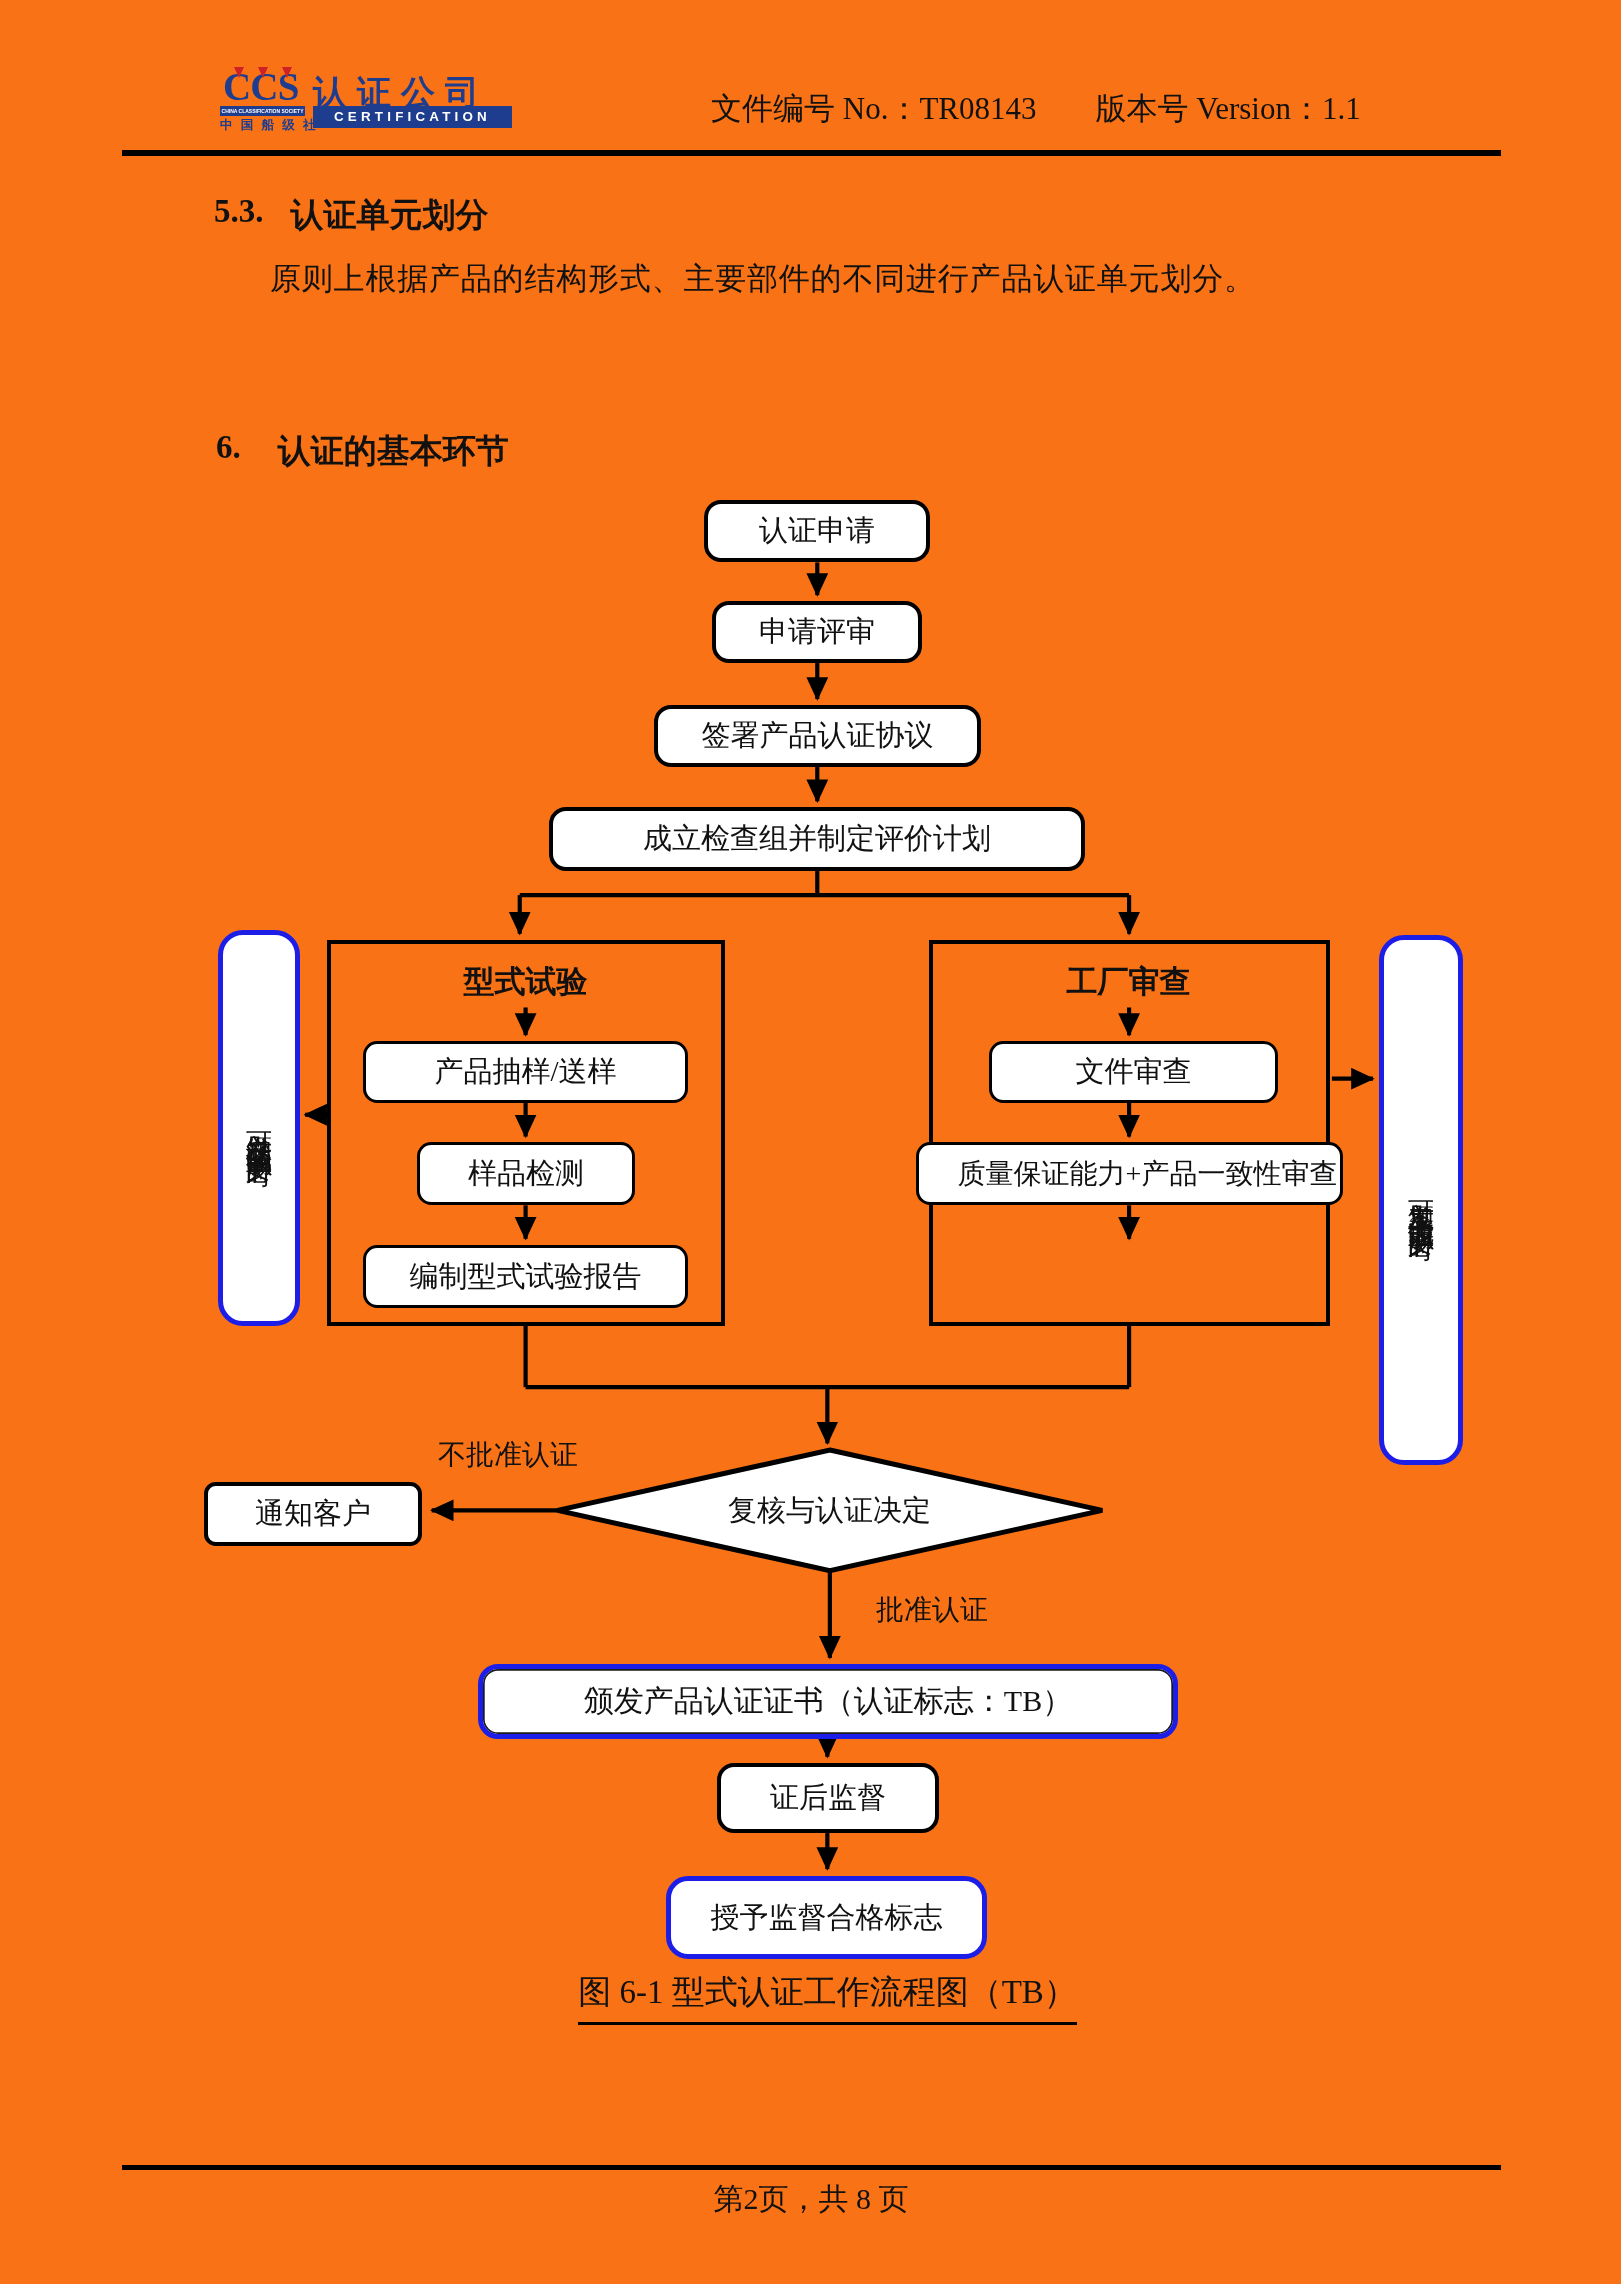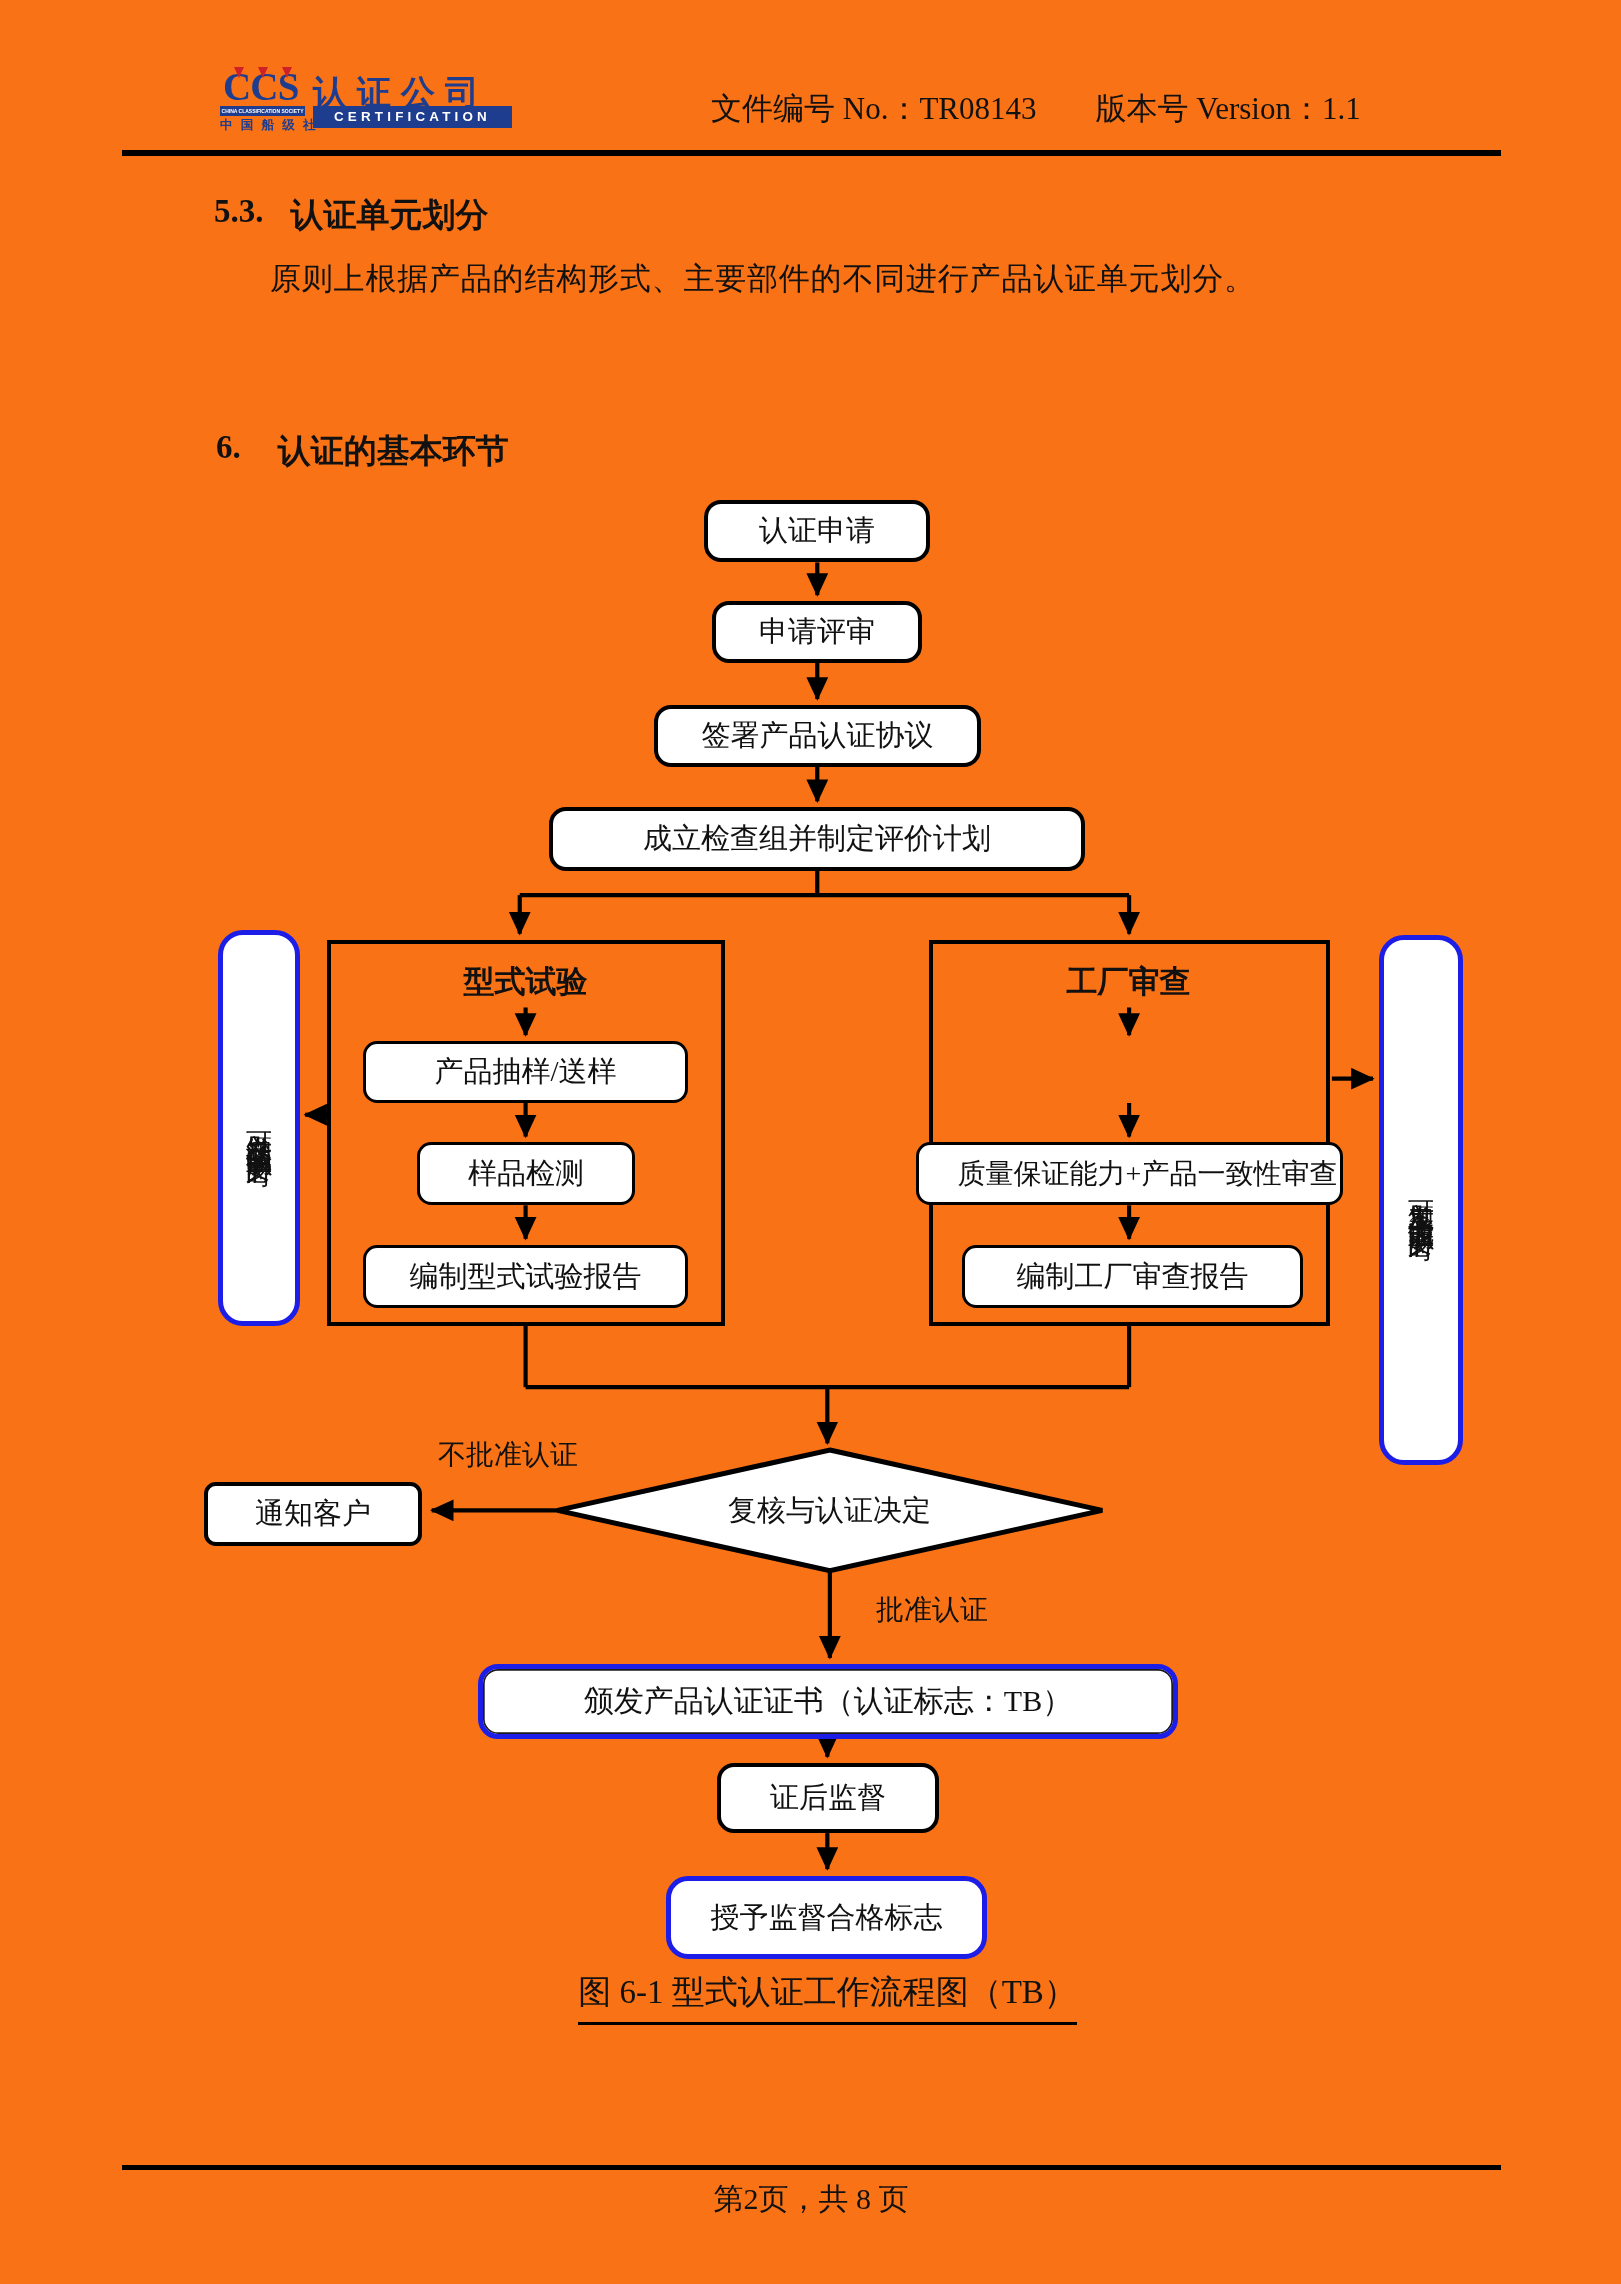--- a/index.html
+++ b/index.html
@@ -132,22 +132,22 @@
   <div class="fbox" style="left:549px;top:807px;width:536px;height:64px;">成立检查组并制定评价计划</div>
 
   <div class="container" style="left:327px;top:940px;width:398px;height:386px;"></div>
   <div class="ctitle" style="left:400px;top:961px;">型式试验</div>
   <div class="fbox small" style="left:363px;top:1041px;width:325px;height:62px;">产品抽样/送样</div>
   <div class="fbox small" style="left:417px;top:1142px;width:218px;height:63px;">样品检测</div>
   <div class="fbox small" style="left:363px;top:1245px;width:325px;height:63px;">编制型式试验报告</div>
 
   <div class="container" style="left:929px;top:940px;width:401px;height:386px;"></div>
   <div class="ctitle" style="left:1003px;top:961px;font-family:Liberation Serif, serif;">工厂审查</div>
+  <div class="fbox small" style="left:989px;top:1041px;width:289px;height:62px;">文件审查</div>
   <div class="fbox small" style="left:916px;top:1142px;width:427px;height:63px;font-size:28px;padding-left:36px;">质量保证能力+产品一致性审查</div>
-  <div class="fbox small" style="left:962px;top:1245px;width:341px;height:63px;">编制工厂审查报告</div>
 
   <div class="bluebox" style="left:218px;top:930px;width:82px;height:396px;">
     <span class="vtext">可颁发产品试验证明（必要时）</span>
   </div>
   <div class="bluebox" style="left:1379px;top:935px;width:84px;height:530px;">
     <span class="vtext">可颁发工厂生产能力证明（必要时）</span>
   </div>
 
   <div id="diamond-text">复核与认证决定</div>
   <div class="flabel" style="left:425px;top:1436px;margin-left:13px;">不批准认证</div>

